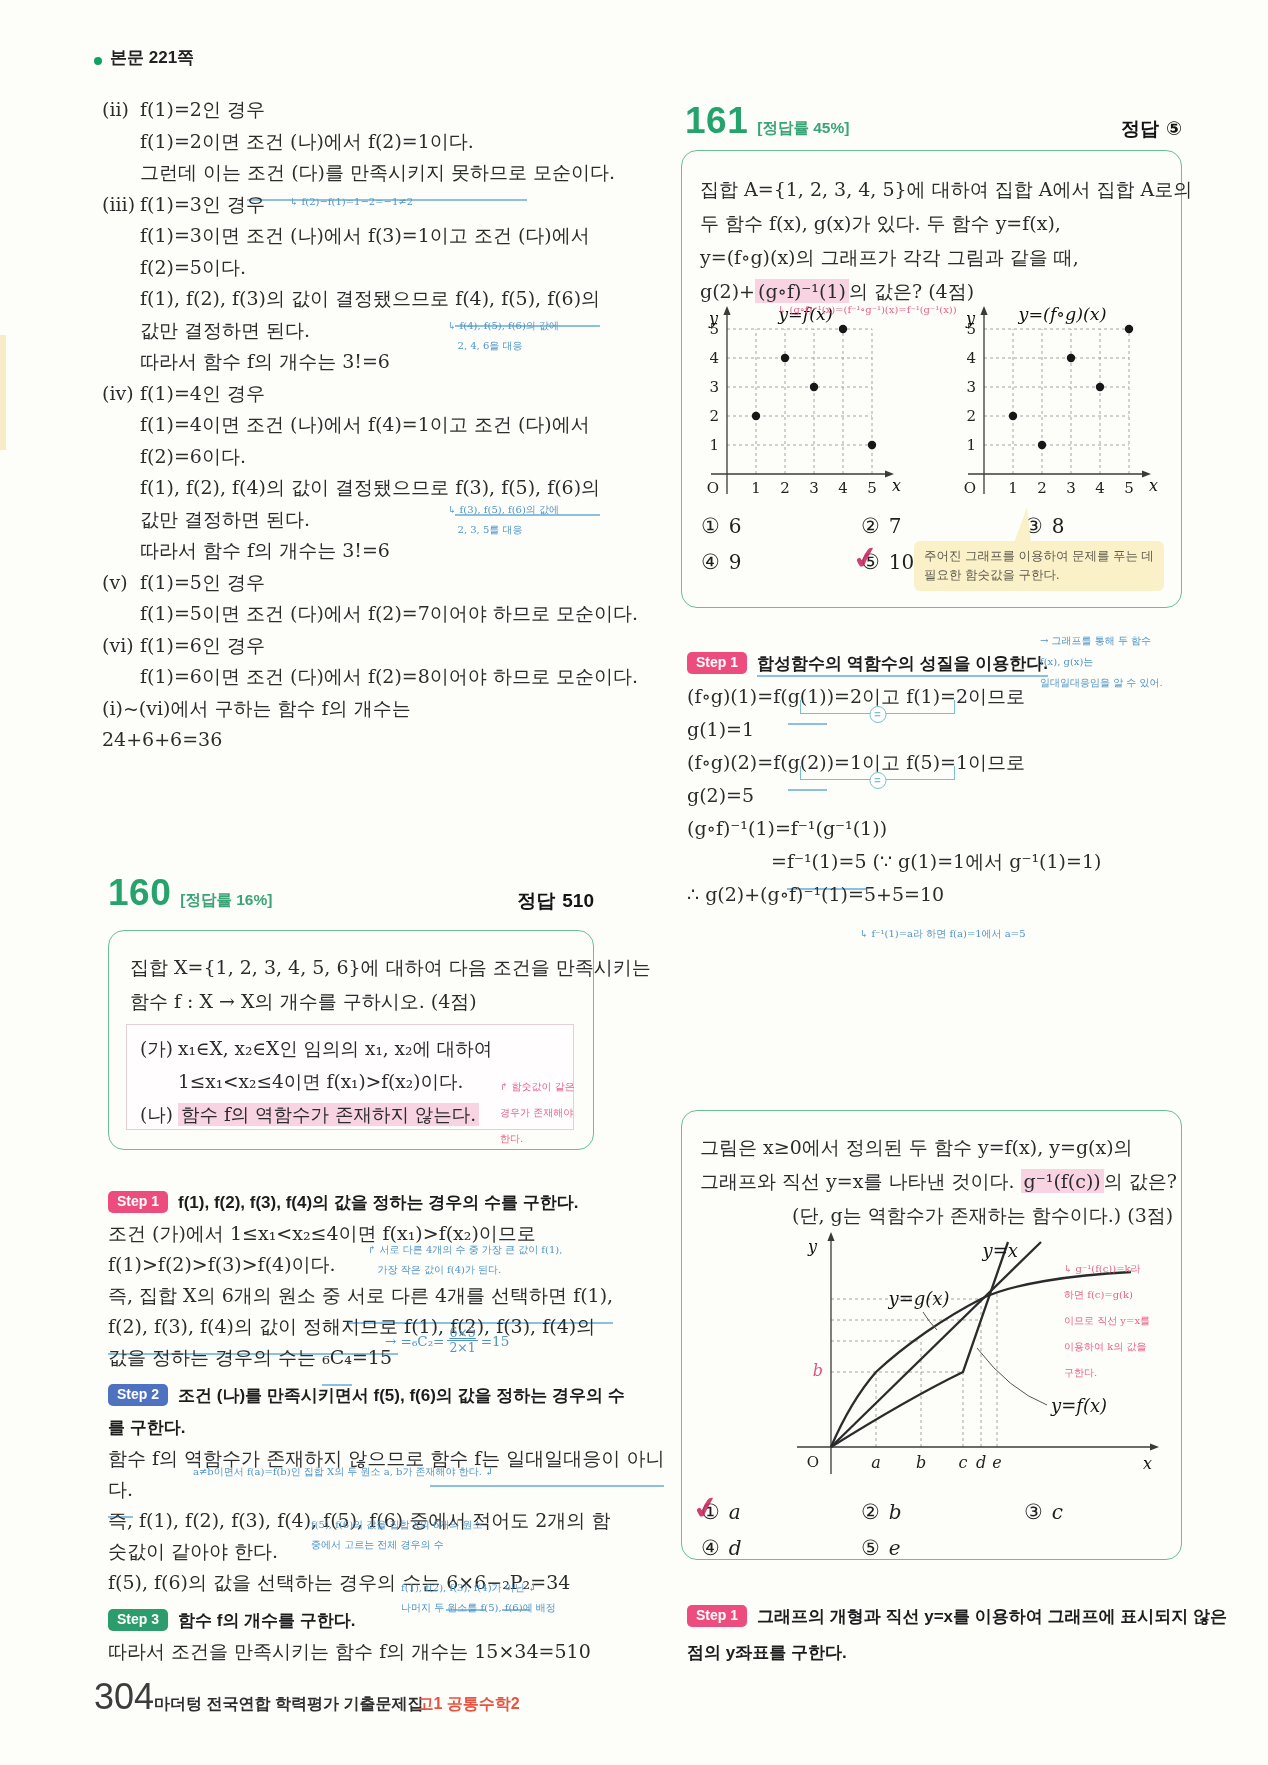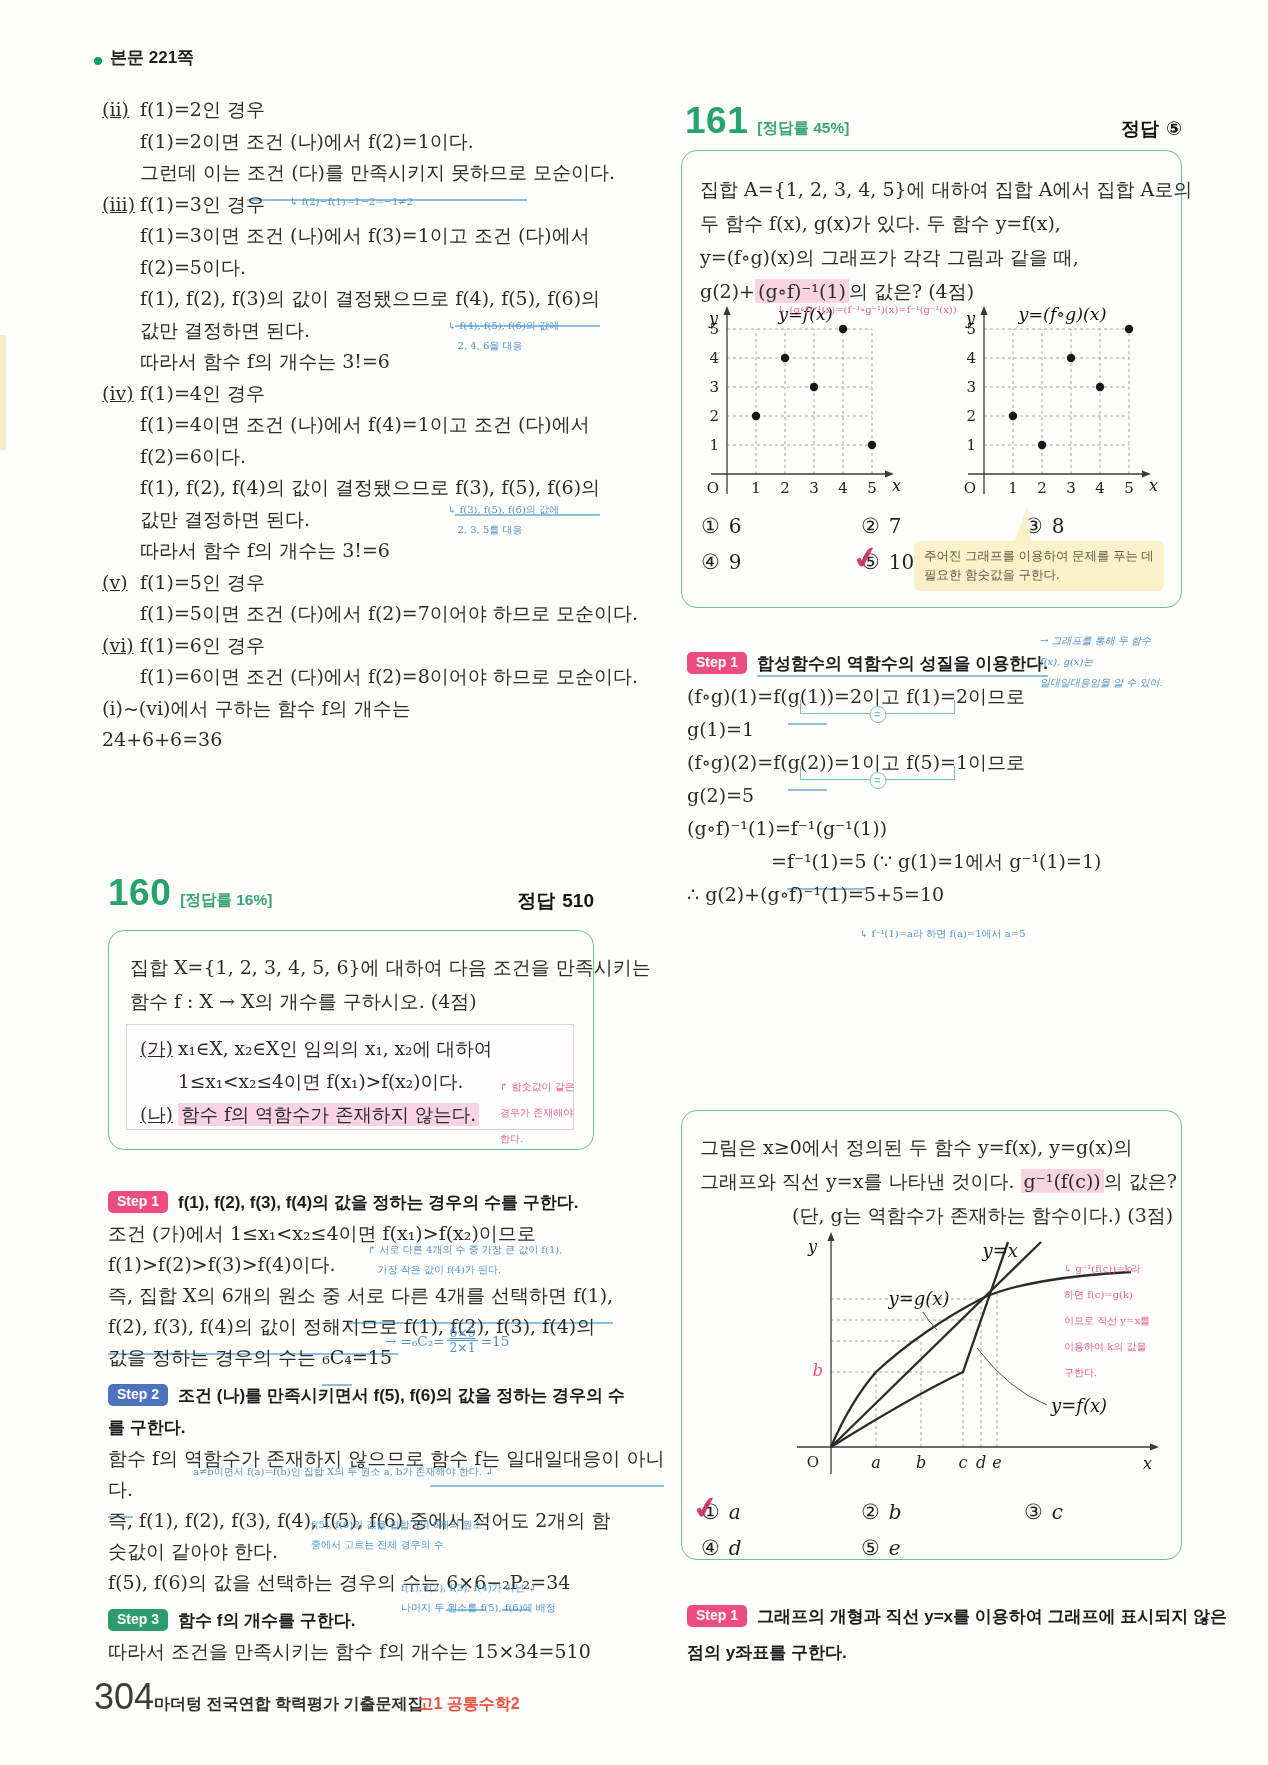--- a/index.html
+++ b/index.html
@@ -4,21 +4,21 @@
 <style>
   html,body{margin:0;padding:0;background:#e9e9e6;}
   .page{position:relative;width:1268px;height:1765px;background:#fdfdfa;overflow:hidden;
         font-family:"DejaVu Serif","Liberation Serif",serif;color:#2b2b2b;}
   .page *{box-sizing:border-box;}
   .abs{position:absolute;}
   
   .lines{--lh:32px;font-size:19px;}
   .line{line-height:var(--lh);min-height:var(--lh);white-space:nowrap;}
   .haslbl{padding-left:38px;}
-  .lbl{display:inline-block;width:38px;margin-left:-38px;text-decoration:underline;}
+  .lbl{display:inline-block;width:38px;margin-left:-38px;}
   .ind1{padding-left:38px;}
   .ind2{padding-left:84px;}
   .ind3{padding-left:92px;}
   .hasbadge{margin-top:6px;}
   .st-u{border-bottom:2.2px solid #8cc0df;padding-bottom:16px;}
   .st-hl{background:#f8d4e3;padding:1px 3px;}
   .st-b{font-family:"Liberation Sans","DejaVu Sans",sans-serif;font-weight:700;font-size:17px;color:#1c1c1c;}
   .st-bu{font-family:"Liberation Sans","DejaVu Sans",sans-serif;font-weight:700;font-size:17px;color:#1c1c1c;
          border-bottom:2.2px solid #8cc0df;padding-bottom:2px;}
   .badge{display:inline-block;min-width:54px;text-align:center;padding:2px 9px 4px;border-radius:5px;
@@ -325,16 +325,16 @@
 
 <div class="ann blue" style="left: 290px; top: 192px;"><div>↳ f(2)−f(1)=1−2=−1≠2</div></div>
     <div class="ann blue" style="left: 448px; top: 316px;"><div>↳ f(4), f(5), f(6)의 값에</div><div>   2, 4, 6을 대응</div></div>
     <div class="ann blue" style="left: 448px; top: 500px;"><div>↳ f(3), f(5), f(6)의 값에</div><div>   2, 3, 5를 대응</div></div>
     <div class="ann pink" style="left: 500px; top: 1074px; --alh: 26px;"><div>↱ 함숫값이 같은</div><div>경우가 존재해야</div><div>한다.</div></div>
     <div class="ann blue" style="left: 368px; top: 1240px;"><div>↱ 서로 다른 4개의 수 중 가장 큰 값이 f(1),</div><div>   가장 작은 값이 f(4)가 된다.</div></div>
     <div class="ann blue" style="left: 193px; top: 1462px;"><div>a≠b이면서 f(a)=f(b)인 집합 X의 두 원소 a, b가 존재해야 한다. ↲</div></div>
     <div class="ann blue" style="left: 311px; top: 1515px;"><div>f(5), f(6)의 값을 집합 X의 6개의 원소</div><div>중에서 고르는 전체 경우의 수</div></div>
     <div class="ann blue" style="left: 401px; top: 1578px;"><div>f(1), f(2), f(3), f(4)가 아닌 ↲</div><div>나머지 두 원소를 f(5), f(6)에 배정</div></div>
     <div class="ann pink" style="left: 778px; top: 300px;"><div>↳ (g∘f)⁻¹(x)=(f⁻¹∘g⁻¹)(x)=f⁻¹(g⁻¹(x))</div></div>
-    <div class="ann blue" style="left: 1040px; top: 630px; font-style: italic; --alh: 21px;"><div>→ 그래프를 통해 두 함수</div><div>f(x), g(x)는</div><div>일대일대응임을 알 수 있어.</div></div>
+    <div class="ann blue" style="left: 1040px; top: 630px; --alh: 21px;"><div>→ 그래프를 통해 두 함수</div><div>f(x), g(x)는</div><div>일대일대응임을 알 수 있어.</div></div>
     <div class="ann blue" style="left: 860px; top: 888px; margin-top: 36px;"><div>↳ f⁻¹(1)=a라 하면 f(a)=1에서 a=5</div></div>
     <div class="ann pink" style="left: 1064px; top: 1256px; --alh: 26px;"><div>↳ g⁻¹(f(c))=k라</div><div>하면 f(c)=g(k)</div><div>이므로 직선 y=x를</div><div>이용하여 k의 값을</div><div>구한다.</div></div>
   </div>
 
 </body></html>

